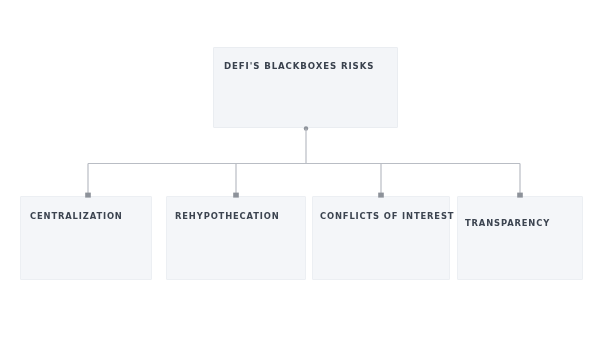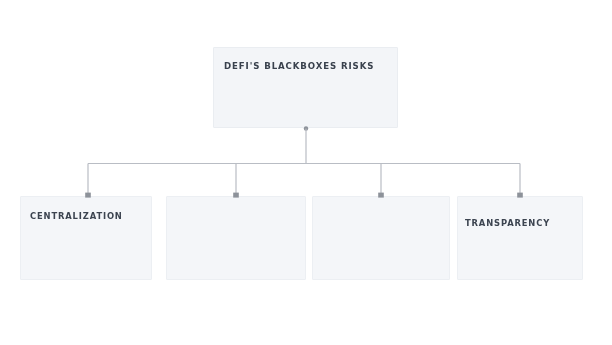--- a/index.html
+++ b/index.html
@@ -60,22 +60,24 @@
 
 <div id="diagram-canvas">
 
   <div class="node-box node-root" style="left:213px; top:47px; width:185px; height:81px;"></div>
   <div class="node-label root-label" style="left:224px; top:62px;">DEFI'S BLACKBOXES RISKS</div>
 
   <div class="node-box" style="left:20px; top:196px; width:132px; height:84px;"></div>
   <div class="node-label" style="left:30px; top:212px;text-align:center;">CENTRALIZATION</div>
 
   <div class="node-box" style="left:166px; top:196px; width:140px; height:84px;"></div>
+  <div class="node-label" style="left:175px; top:212px;">REHYPOTHECATION</div>
 
   <div class="node-box" style="left:312px; top:196px; width:138px; height:84px;"></div>
+  <div class="node-label" style="left:320px; top:212px;">CONFLICTS OF INTEREST</div>
 
   <div class="node-box" style="left:457px; top:196px; width:126px; height:84px;"></div>
   <div class="node-label" style="left:465px; top:219px;">TRANSPARENCY</div>
 
   <svg class="connector-layer" width="612" height="345" viewBox="0 0 612 345">
 
     <circle cx="306" cy="128.5" r="2.2" fill="#8d929a"></circle>
     <line x1="306" y1="128.5" x2="306" y2="163.5" stroke="#b9bdc4" stroke-width="1.2"></line>
 
     <line x1="88" y1="163.5" x2="520" y2="163.5" stroke="#b9bdc4" stroke-width="1.2"></line>

